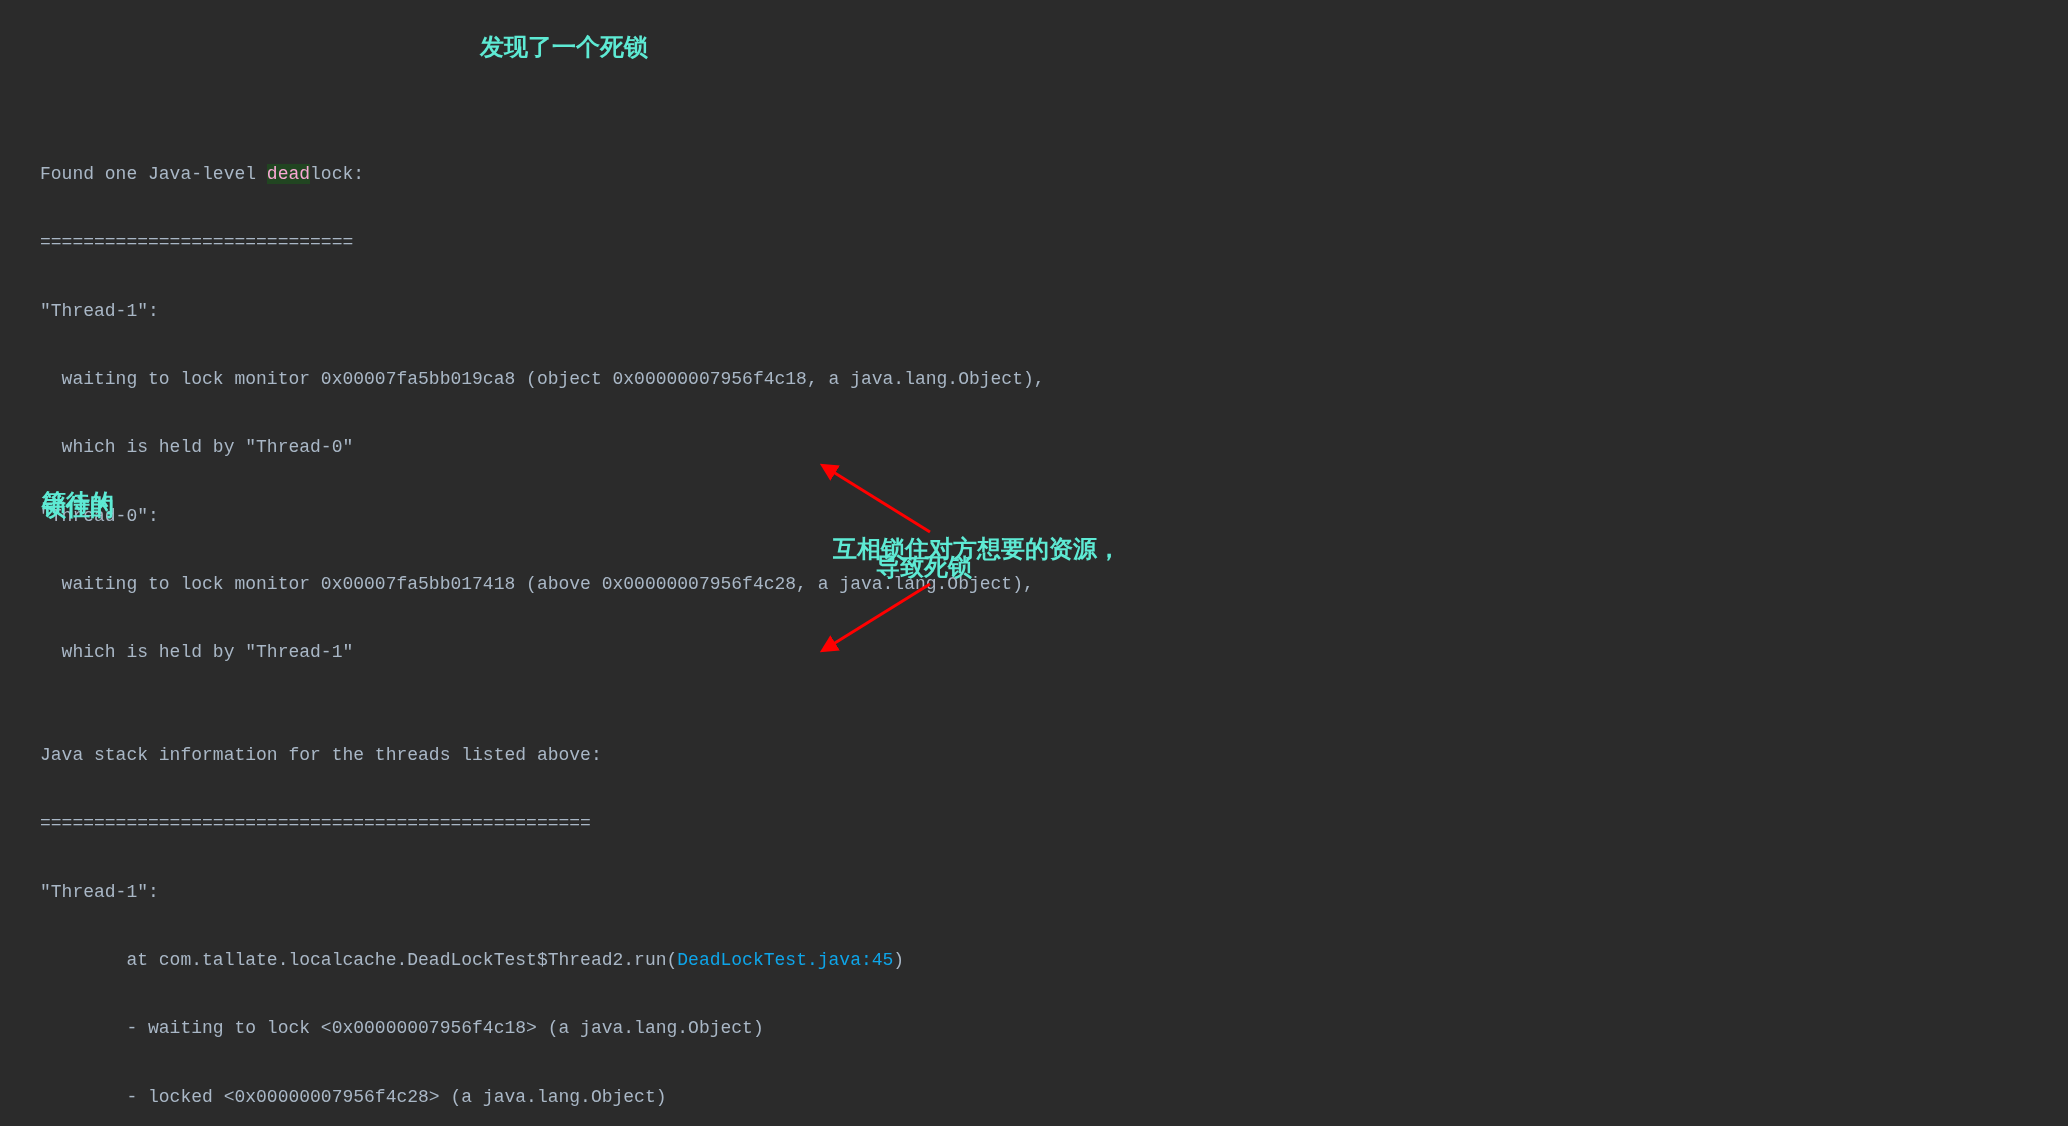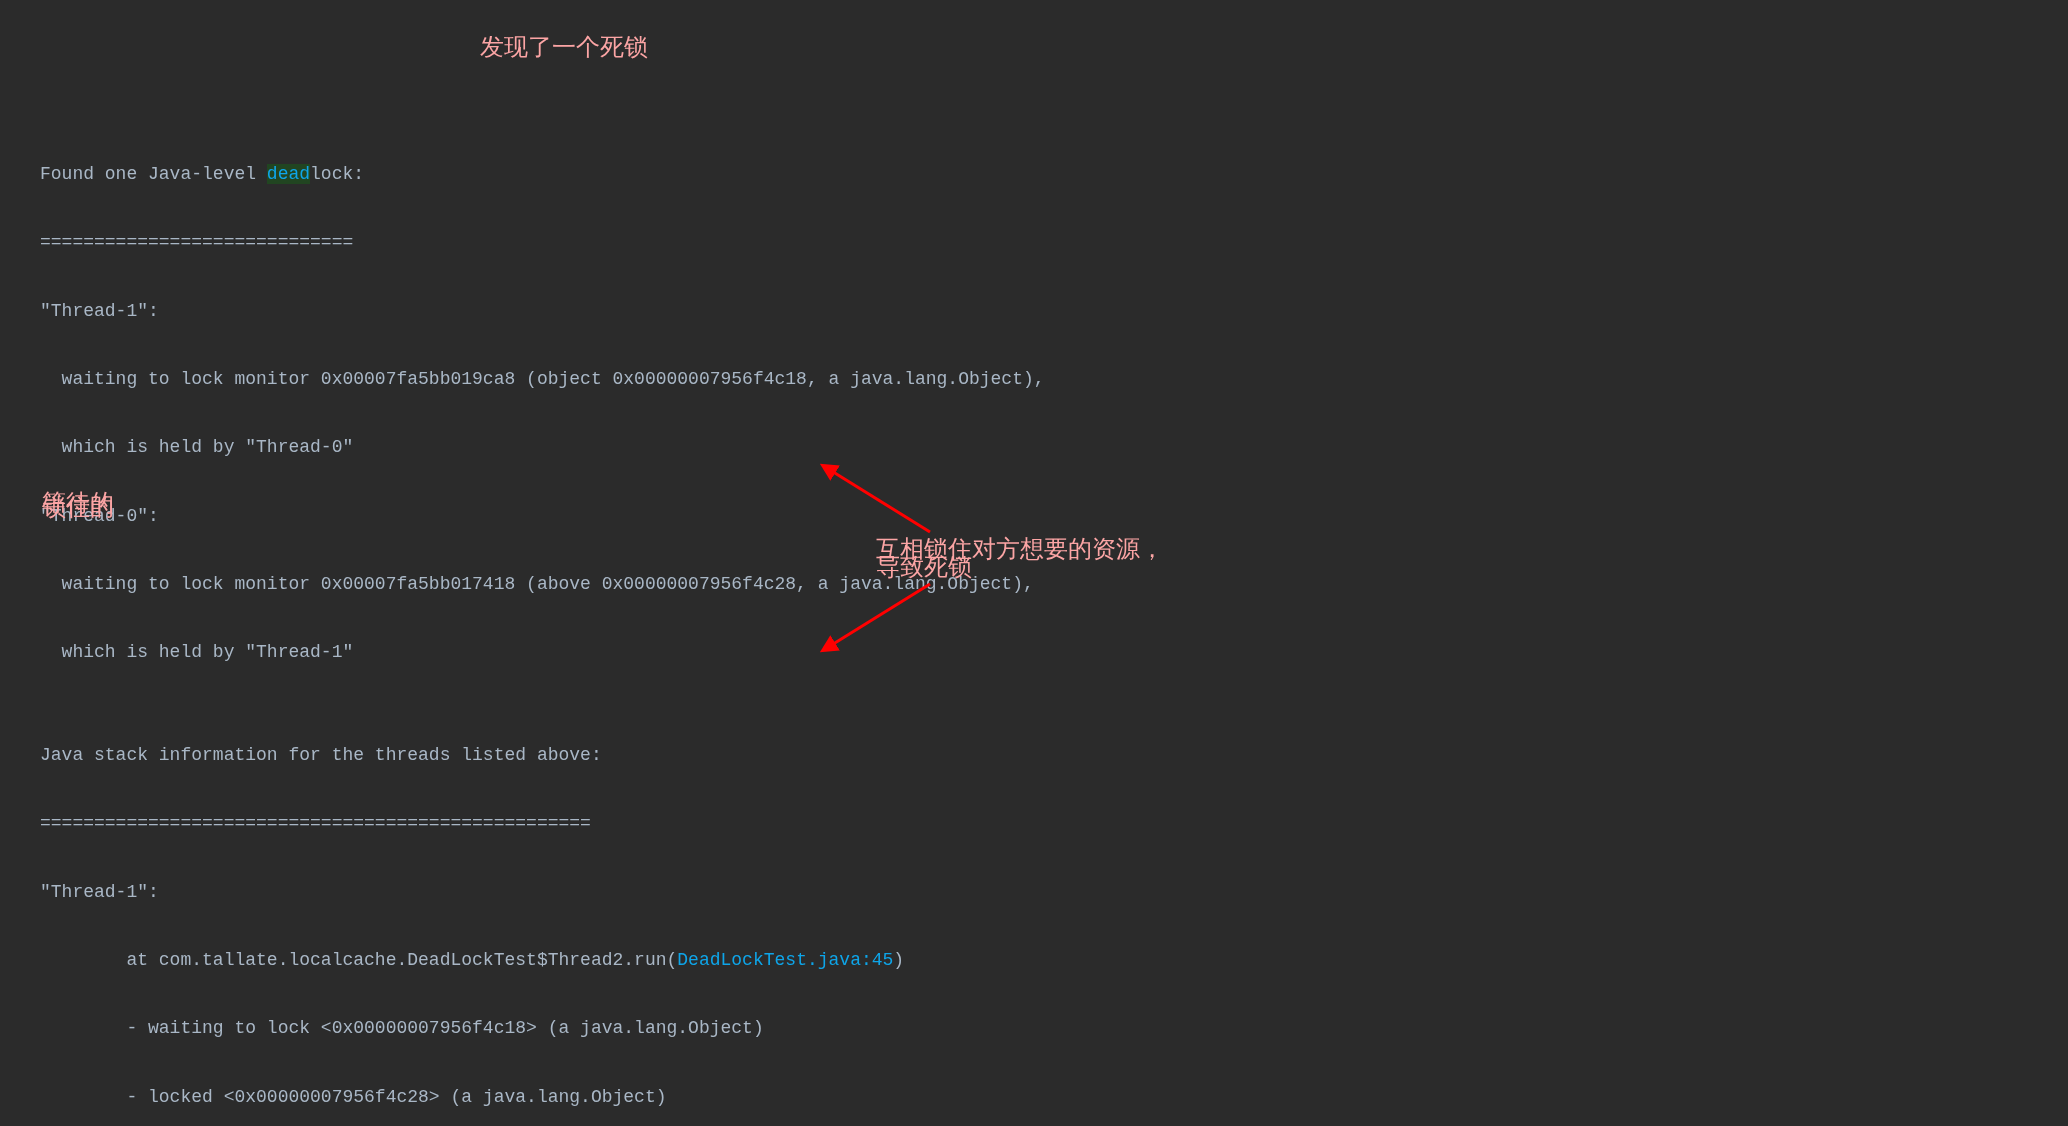--- a/index.html
+++ b/index.html
@@ -14,31 +14,31 @@
       line-height: 1.9;
       color: #a9b7c6;
       padding: 20px 40px;
       position: relative;
       min-width: 2068px;
       min-height: 1126px;
       white-space: pre;
     }
     .highlight-green {
       background: #214521;
-      color: #0ea5e9;
+      color: #f9a8d4;
       margin-top: 16px;
     }
     .link {
       color: #0ea5e9;
     }
     .annotation {
       position: absolute;
-      color: #fca5a5;
+      color: #5eead4;
       font-family: 'PingFang SC', 'Microsoft YaHei', sans-serif;
-      font-weight: normal;
+      font-weight: bold;
       font-size: 24px;
       white-space: nowrap;
     }
     .arrow {
       position: absolute;
       pointer-events: none;
     }
     .console-line {
       display: block;
     }
@@ -69,21 +69,21 @@
 
 
 
 <span class="console-line"></span>
 
 
 
 <div class="annotation" style="top: 24px; left: 480px;">发现了一个死锁</div>
 <div class="annotation" style="top: 480px; left: 42px;">等待的</div>
 <div class="annotation" style="top: 484px; left: 42px;">锁住的</div>
-<div class="annotation" style="top: 526px; left: 876px;">互相锁住对方想要的资源，</div>
+<div class="annotation" style="top: 526px; left: 833px;">互相锁住对方想要的资源，</div>
 <div class="annotation" style="top: 544px; left: 876px;">导致死锁</div>
 
 
 <svg class="arrow" style="top: 460px; left: 820px;" width="120" height="80">
   <defs>
     <marker id="arrowhead1" markerWidth="10" markerHeight="10" refX="2" refY="3" orient="auto">
       <polygon points="0 0, 6 3, 0 6" fill="#ff0000"></polygon>
     </marker>
   </defs>
   <line x1="110" y1="72" x2="10" y2="10" stroke="#ff0000" stroke-width="3" marker-end="url(#arrowhead1)"></line>

